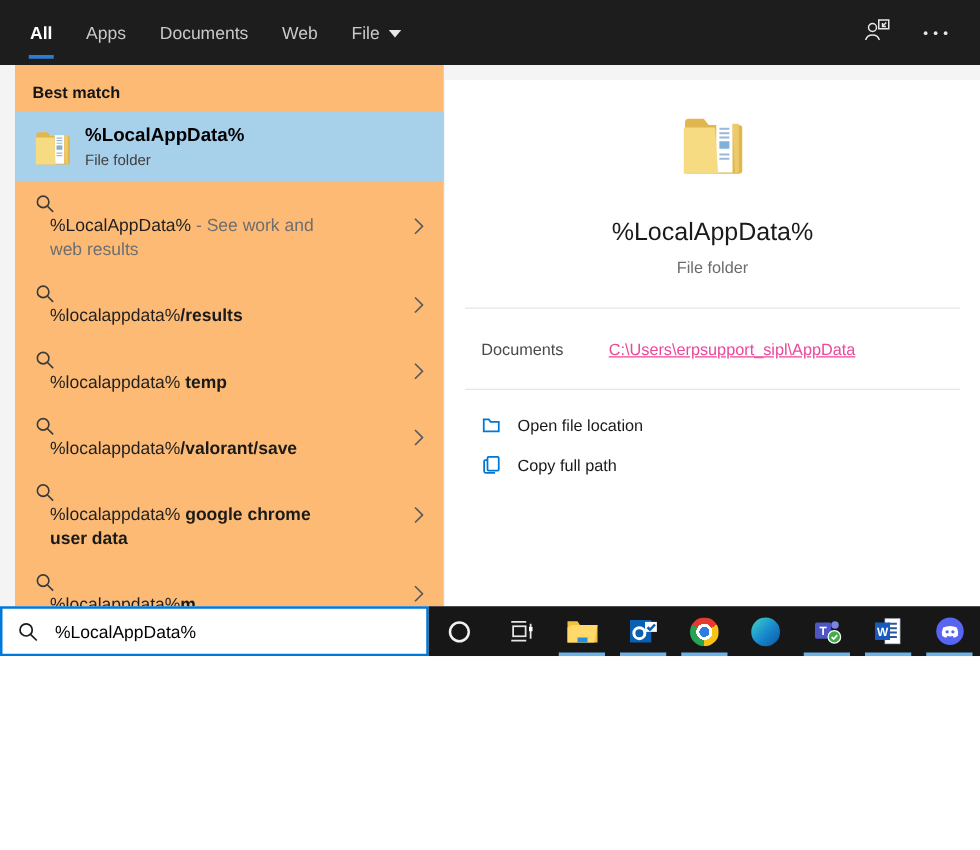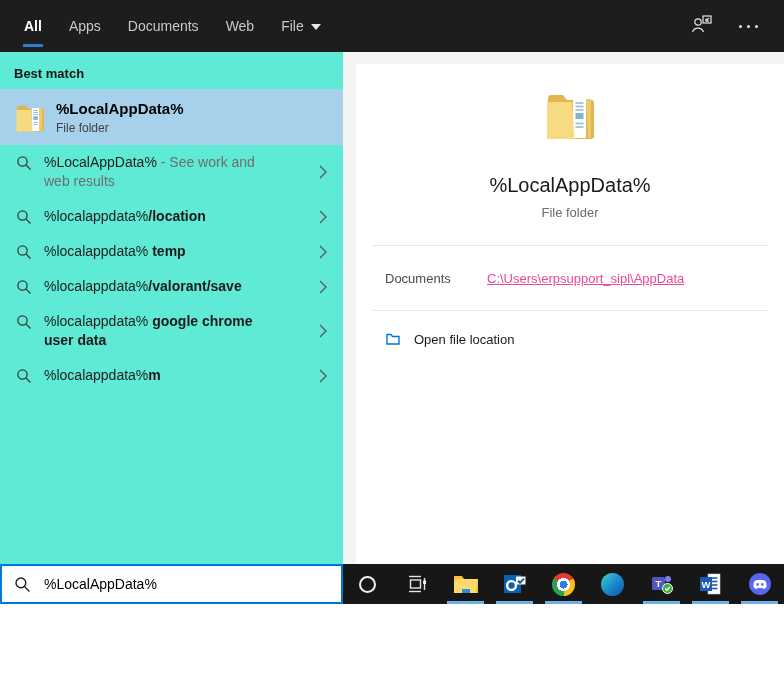--- a/index.html
+++ b/index.html
@@ -1,38 +1,38 @@
 <!DOCTYPE html>
 <html><head>
 <meta charset="utf-8">
 <style>
   * { margin:0; padding:0; box-sizing:border-box; }
   body { font-family:"Liberation Sans","DejaVu Sans",sans-serif; }
-  .screen { position:relative; width:784px; height:604px; background:#f4f4f4; overflow:hidden; }
+  .screen { position:relative; width:784px; height:525px; background:#f4f4f4; overflow:hidden; }
 
   
   .topbar { position:absolute; top:0; left:0; width:784px; height:52px; background:#1d1d1d; display:flex; align-items:center; }
   .tabs { display:flex; margin-left:24px; gap:27px; height:52px; }
   .tab { position:relative; color:#c9c9c9; font-size:14px; line-height:52px; cursor:default; display:flex; align-items:center; gap:7px; }
   .tab.active { color:#ffffff; font-weight:700; }
   .tab.active::after { content:""; position:absolute; left:-1px; right:-1px; bottom:5px; height:3px; background:#2b7cd3; }
   .caret-down { width:0; height:0; border-left:5px solid transparent; border-right:5px solid transparent; border-top:6px solid #e8e8e8; margin-top:2px; }
   .topbar-right { position:absolute; right:26px; top:0; height:52px; display:flex; align-items:center; gap:26px; }
   .dots { display:flex; gap:5px; }
   .dots i { width:3px; height:3px; border-radius:50%; background:#e6e6e6; }
 
   
-  .left-panel { position:absolute; top:52px; left:0; width:343px; bottom:40px; background:#5eead4; }
+  .left-panel { position:absolute; top:52px; left:12px; width:343px; bottom:40px; background:#fdba74; }
   .section-header { padding:14px 0 8px 14px; font-size:13px; font-weight:700; color:#141414; }
   .best-row { height:56px; background:#a7d0eb; display:flex; align-items:center; padding-left:16px; cursor:default; }
   .best-text { margin-left:12px; }
   .best-title { font-size:15px; font-weight:700; color:#000; }
   .best-sub { font-size:12px; color:#404040; margin-top:4px; }
 
-  .srow { position:relative; display:flex; align-items:flex-start; padding:8px 44px 8px 16px; cursor:default; }
+  .srow { position:relative; display:flex; align-items:flex-start; padding:8px 44px 8px 16px; cursor:default;flex-direction:column; }
   .srow .mag { flex:0 0 auto; margin-top:2px; }
   .stext { margin-left:12px; font-size:14px; line-height:19px; color:#1f1f1f; max-width:238px; }
   .completion { font-weight:700; color:#1a1a1a; }
   .suffix { color:#6e6e6e; }
   .chev { position:absolute; right:16px; top:50%; transform:translateY(-50%); }
 
   
   .detail-card { position:absolute; left:356px; top:64px; width:428px; bottom:40px; background:#ffffff; }
   .hero { text-align:center; padding-top:24px; }
   .hero-title { margin-top:28px; font-size:20px; color:#1a1a1a; }
@@ -141,21 +141,21 @@
       <svg class="chev" width="8" height="14" viewBox="0 0 8 14" fill="none" stroke="#5a5a5a" stroke-width="1.4">
           <path d="M1 1 l6 6 -6 6"></path>
         </svg>
     </div>
 
     <div class="srow">
       <svg class="mag" width="16" height="16" viewBox="0 0 16 16" fill="none" stroke="#3a3a3a" stroke-width="1.3">
           <circle cx="6.5" cy="6.5" r="4.6"></circle>
           <line x1="10" y1="10" x2="14.5" y2="14.5"></line>
         </svg>
-      <div class="stext"><span>%localappdata%</span><span class="completion">/location</span></div>
+      <div class="stext"><span>%localappdata%</span><span class="completion">/results</span></div>
       <svg class="chev" width="8" height="14" viewBox="0 0 8 14" fill="none" stroke="#5a5a5a" stroke-width="1.4">
           <path d="M1 1 l6 6 -6 6"></path>
         </svg>
     </div>
 
     <div class="srow">
       <svg class="mag" width="16" height="16" viewBox="0 0 16 16" fill="none" stroke="#3a3a3a" stroke-width="1.3">
           <circle cx="6.5" cy="6.5" r="4.6"></circle>
           <line x1="10" y1="10" x2="14.5" y2="14.5"></line>
         </svg>
@@ -230,20 +230,27 @@
 
     <div class="divider"></div>
 
     <div class="actions">
       <div class="action-row">
         <svg width="16" height="16" viewBox="0 0 16 16" fill="none" stroke="#0077d4" stroke-width="1.4">
           <path d="M2 3.5 h4 l1.5 2 h6.5 v7.5 h-12 z"></path>
         </svg>
         <span class="action-label">Open file location</span>
       </div>
+      <div class="action-row">
+        <svg width="16" height="16" viewBox="0 0 16 16" fill="none" stroke="#0077d4" stroke-width="1.4">
+          <rect x="5" y="1.5" width="9" height="11" rx="1"></rect>
+            <path d="M5 4 H3.5 a1.2 1.2 0 0 0 -1.2 1.2 v7.8 a1.2 1.2 0 0 0 1.2 1.2 H11"></path>
+        </svg>
+        <span class="action-label">Copy full path</span>
+      </div>
     </div>
   </div>
 
   <div class="search-box">
     <svg class="mag" width="17" height="17" viewBox="0 0 16 16" fill="none" stroke="#1a1a1a" stroke-width="1.3">
         <circle cx="6.5" cy="6.5" r="4.6"></circle>
         <line x1="10" y1="10" x2="14.5" y2="14.5"></line>
       </svg>
     <input type="text" readonly="" value="%LocalAppData%" style="">
   </div>

